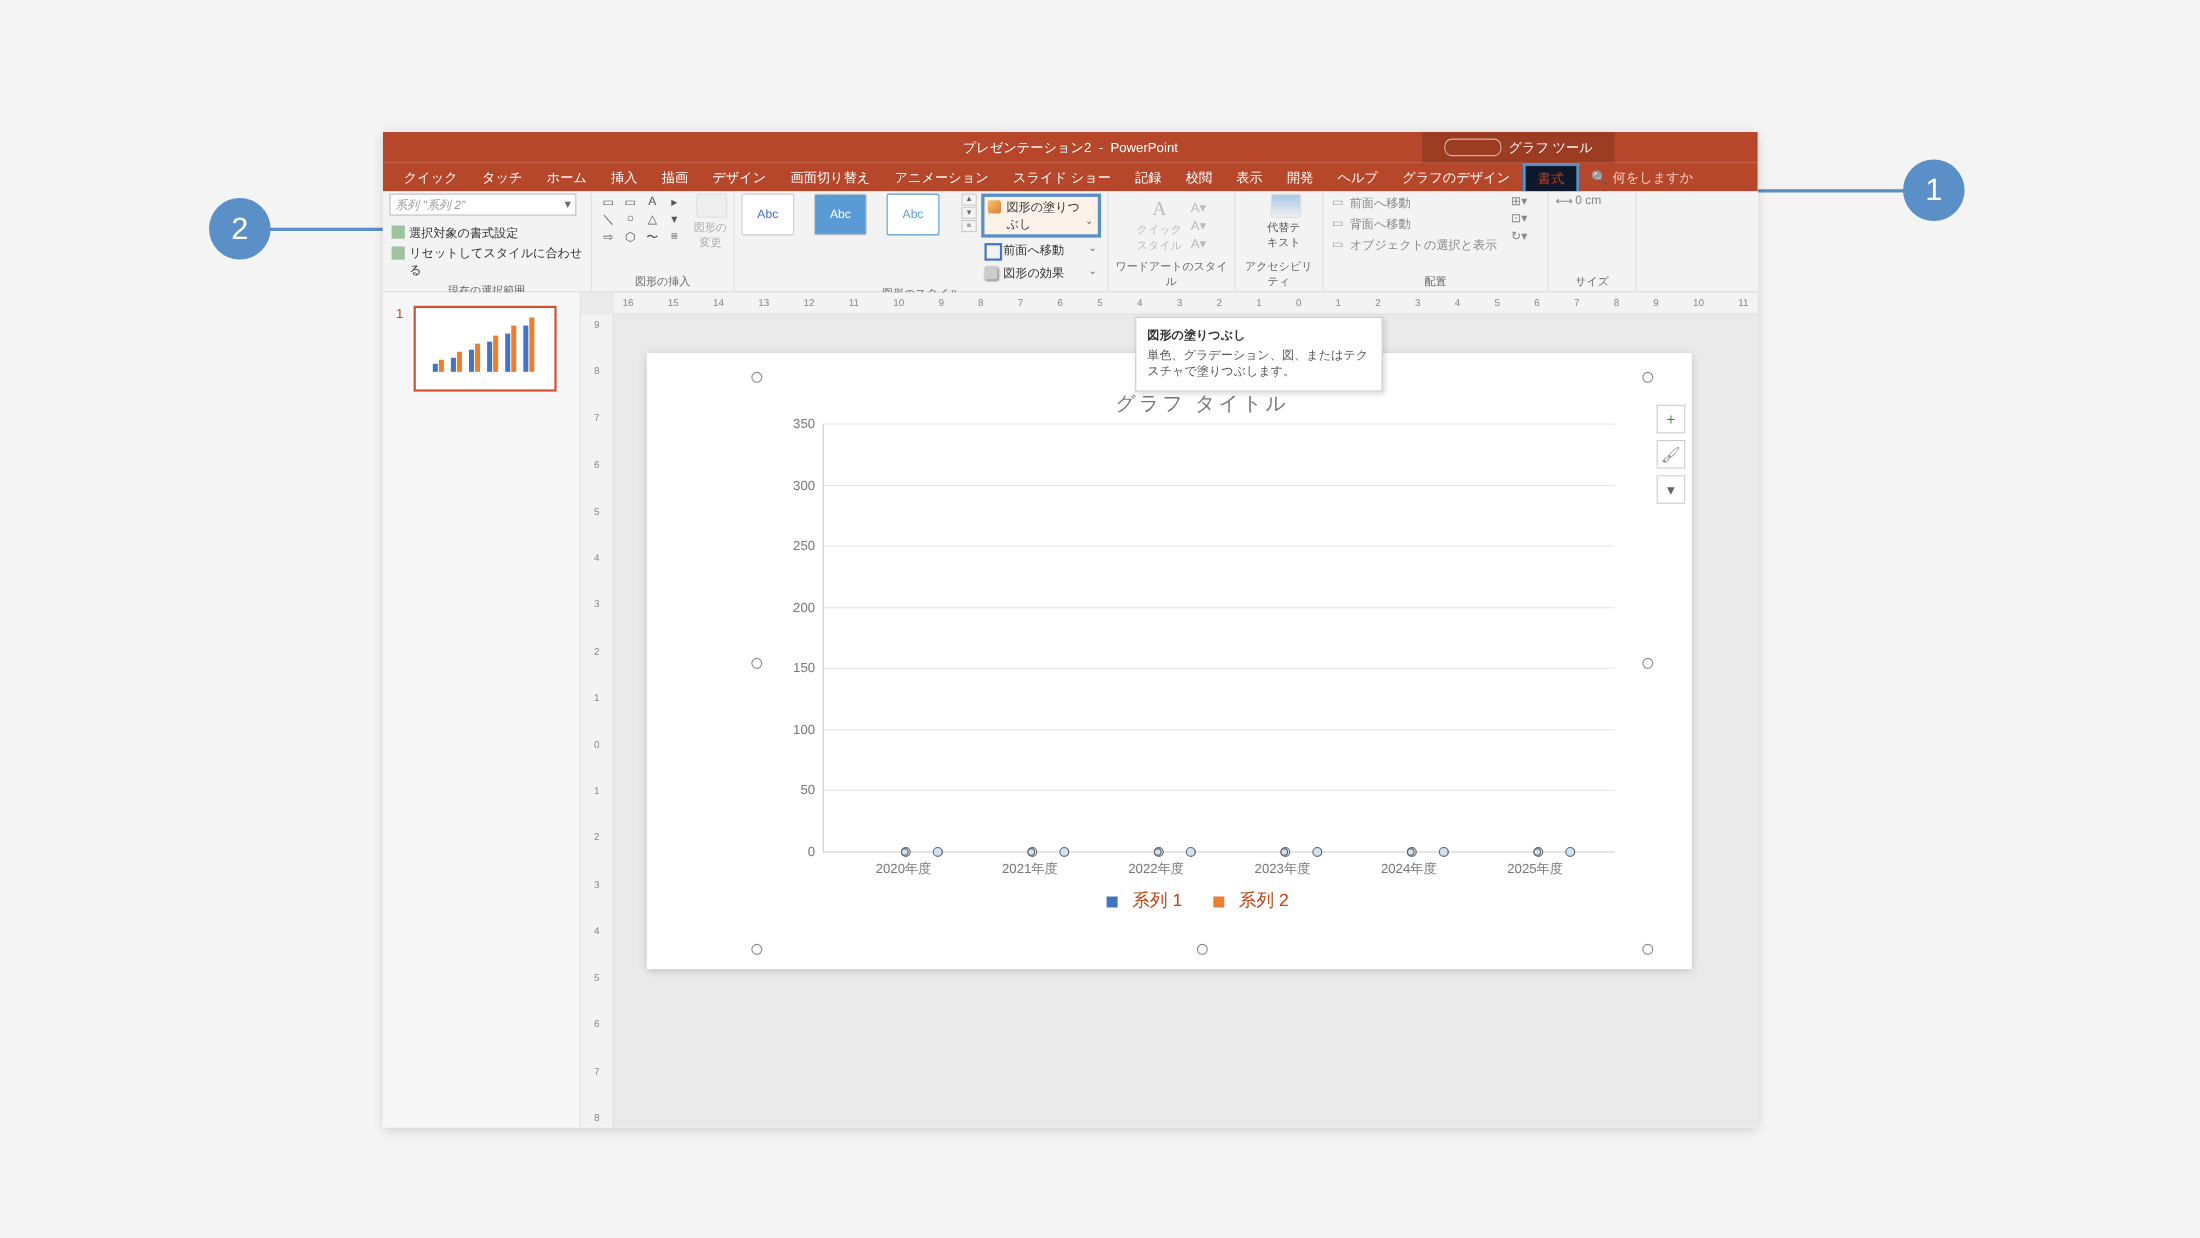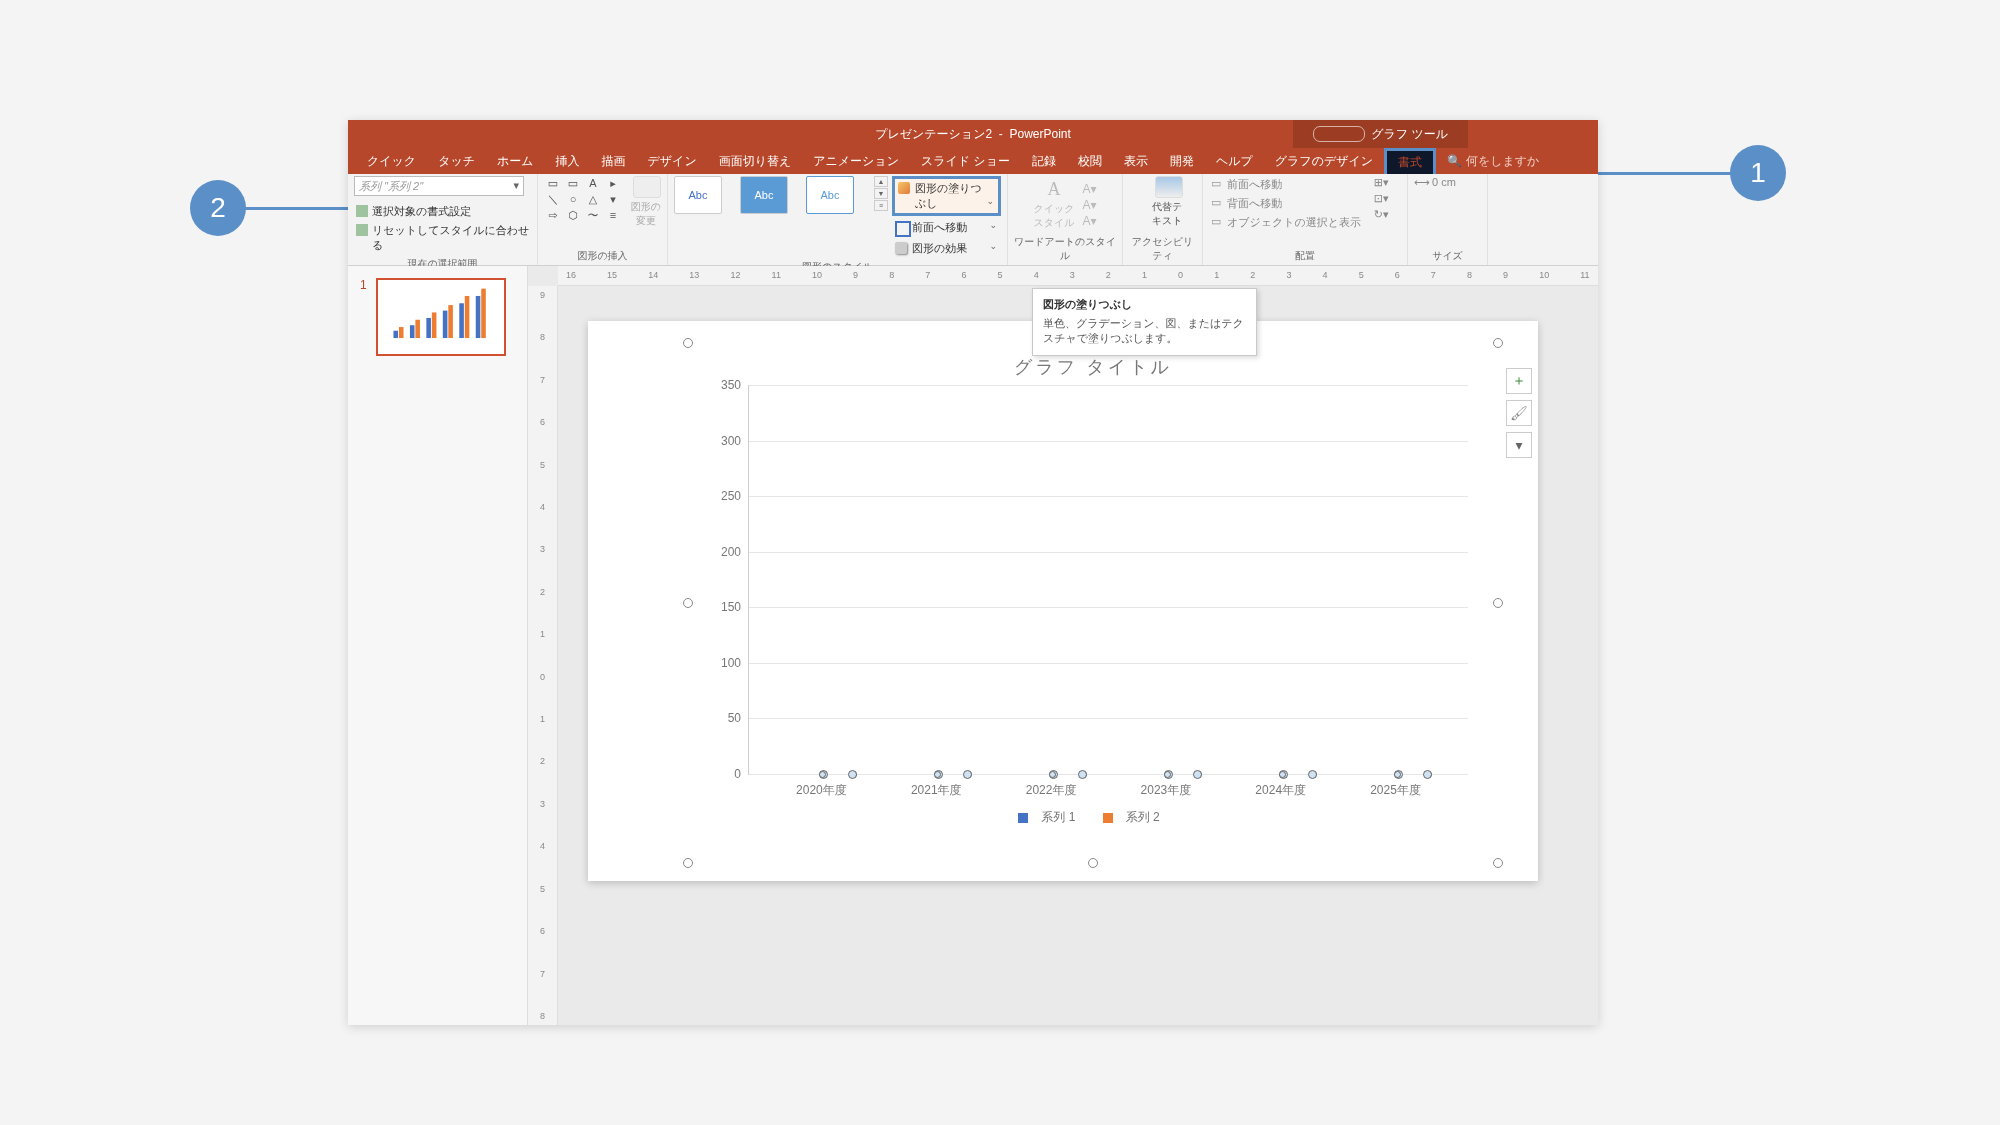--- a/index.html
+++ b/index.html
@@ -96,21 +96,21 @@
   .cat { display: flex; gap: 4px; align-items: flex-end; position: relative; }
   .bar { width: 30px; position: relative; }
   .bar.s1 { background: #4472c4; }
   .bar.s2 { background: #ed7d31; }
   .bar.s2::before, .bar.s2::after { content:""; position:absolute; width:7px; height:7px; border:1px solid #666; background:#cfe2f3; border-radius:50%; }
   .bar.s2::before { left:-4px; top:-4px; }
   .bar.s2::after { right:-4px; top:-4px; }
   .bar.s2 .bh { position:absolute; width:7px; height:7px; border:1px solid #666; background:#cfe2f3; border-radius:50%; bottom:-4px; }
   .bar.s2 .bh.l { left:-4px; } .bar.s2 .bh.r { right:-4px; }
   .x-lbl { position: absolute; top: 100%; left: 50%; transform: translateX(-50%); margin-top: 8px; font-size: 12px; color: #777; white-space: nowrap; }
-  .legend { text-align: center; margin-top: 34px; font-size: 12px; color: #737373; }
+  .legend { text-align: center; margin-top: 34px; font-size: 16px; color: #c2410c; }
   .legend span { display: inline-flex; align-items: center; margin: 0 8px; gap: 5px; }
   .legend .sw { width: 10px; height: 10px; display: inline-block; }
   .sw.s1 { background: #4472c4; } .sw.s2 { background: #ed7d31; }
 
   
   .side-btns { position: absolute; left: 100%; top: 25px; margin-left: 8px; display: flex; flex-direction: column; gap: 6px; }
   .side-btns button { width: 26px; height: 26px; border: 1px solid #ccc; background: #fff; font-size: 14px; color: #3b8e3b; cursor: pointer; }
   .side-btns button.brush { color: #888; }
   .side-btns button.filter { color: #666; }
 

